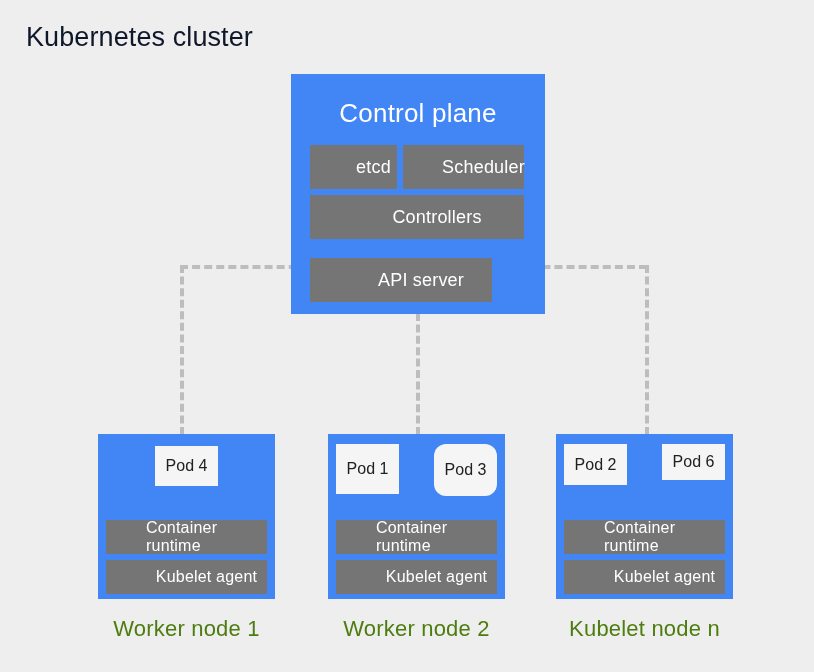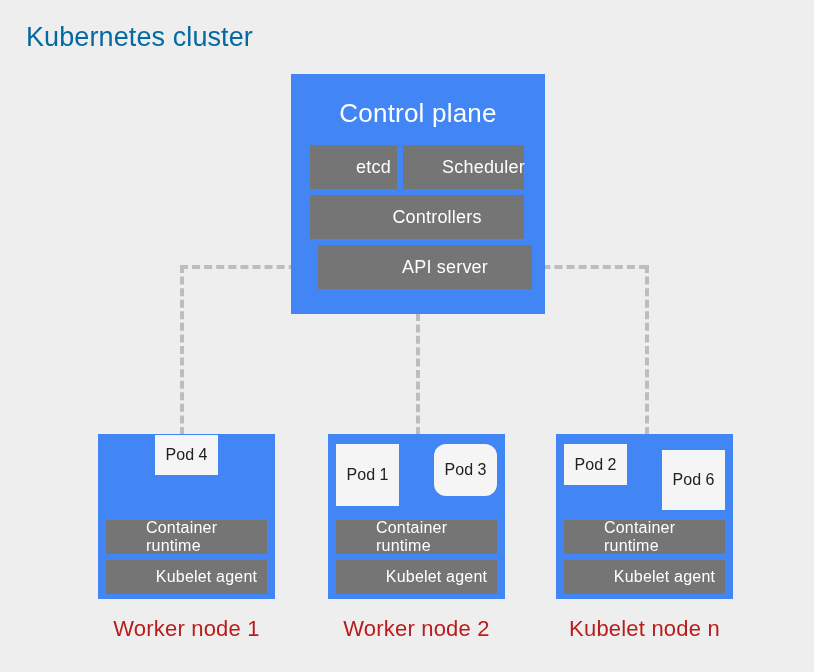--- a/index.html
+++ b/index.html
@@ -19,21 +19,21 @@
     width: 814px;
     height: 672px;
   }
 
   
   .diagram-title {
     position: absolute;
     left: 26px;
     top: 22px;
     font-size: 27px;
-    color: #0369a1;
+    color: #0f172a;
     letter-spacing: 0.1px;
     white-space: nowrap;
   }
 
   
   .conn-h {
     position: absolute;
     height: 0;
     border-top: 4px dashed #bdbdbd;
     z-index: 1;
@@ -84,21 +84,21 @@
     display: flex;
     align-items: center;
     justify-content: center;
     font-size: 16px;
     box-sizing: border-box;
   }
 
   
   .node-label {
     position: absolute;
-    color: #b91c1c;
+    color: #4d7c0f;
     font-size: 22px;
     text-align: center;
     white-space: nowrap;
     letter-spacing: 0.2px;
   }
 </style>
 </head>
 <body>
 
 <div id="canvas">
@@ -116,52 +116,52 @@
   <div class="blue-box" style="left:291px; top:74px; width:254px; height:240px;">
 
     <div class="cp-title">Control plane</div>
 
     <div class="gray-box" style="left:19px; top:71px; width:87px; height:44px;">etcd</div>
 
     <div class="gray-box" style="left:112px; top:71px; width:121px; height:44px;">Scheduler</div>
 
     <div class="gray-box" style="left:19px; top:121px; width:214px; height:44px;text-align:center;">Controllers</div>
 
-    <div class="gray-box" style="left:19px; top:171px; width:214px; height:44px;margin-left:8px;">API server</div>
+    <div class="gray-box" style="left:19px; top:184px; width:182px; height:44px;">API server</div>
   </div>
 
   <div class="blue-box" style="left:98px; top:434px; width:177px; height:165px;">
 
-    <div class="pod-box" style="left:57px; top:1px; width:63px; height:40px;">Pod 4</div>
+    <div class="pod-box" style="left:57px; top:12px; width:63px; height:40px;">Pod 4</div>
 
     <div class="gray-box" style="left:8px; top:86px; width:161px; height:34px; font-size:16px;">Container runtime</div>
 
     <div class="gray-box" style="left:8px; top:126px; width:161px; height:34px; font-size:16px;">Kubelet agent</div>
   </div>
 
   <div class="node-label" style="left:98px; top:616px; width:177px;">Worker node 1</div>
 
   <div class="blue-box" style="left:328px; top:434px; width:177px; height:165px;">
 
-    <div class="pod-box" style="left:8px; top:10px; width:63px; height:62px;text-align:center;">Pod 1</div>
+    <div class="pod-box" style="left:8px; top:10px; width:63px; height:50px;text-align:center;">Pod 1</div>
 
     <div class="pod-box" style="left:106px; top:10px; width:63px; height:52px;border-radius:12px;">Pod 3</div>
 
     <div class="gray-box" style="left:8px; top:86px; width:161px; height:34px; font-size:16px;">Container runtime</div>
 
     <div class="gray-box" style="left:8px; top:126px; width:161px; height:34px; font-size:16px;">Kubelet agent</div>
   </div>
 
   <div class="node-label" style="left:328px; top:616px; width:177px;">Worker node 2</div>
 
   <div class="blue-box" style="left:556px; top:434px; width:177px; height:165px;">
 
     <div class="pod-box" style="left:8px; top:10px; width:63px; height:41px;">Pod 2</div>
 
-    <div class="pod-box" style="left:106px; top:16px; width:63px; height:60px;">Pod 6</div>
+    <div class="pod-box" style="left:106px; top:10px; width:63px; height:36px;">Pod 6</div>
 
     <div class="gray-box" style="left:8px; top:86px; width:161px; height:34px; font-size:16px;">Container runtime</div>
 
     <div class="gray-box" style="left:8px; top:126px; width:161px; height:34px; font-size:16px;">Kubelet agent</div>
   </div>
 
   <div class="node-label" style="left:556px; top:616px; width:177px;">Kubelet node n</div>
 
 </div>
 

